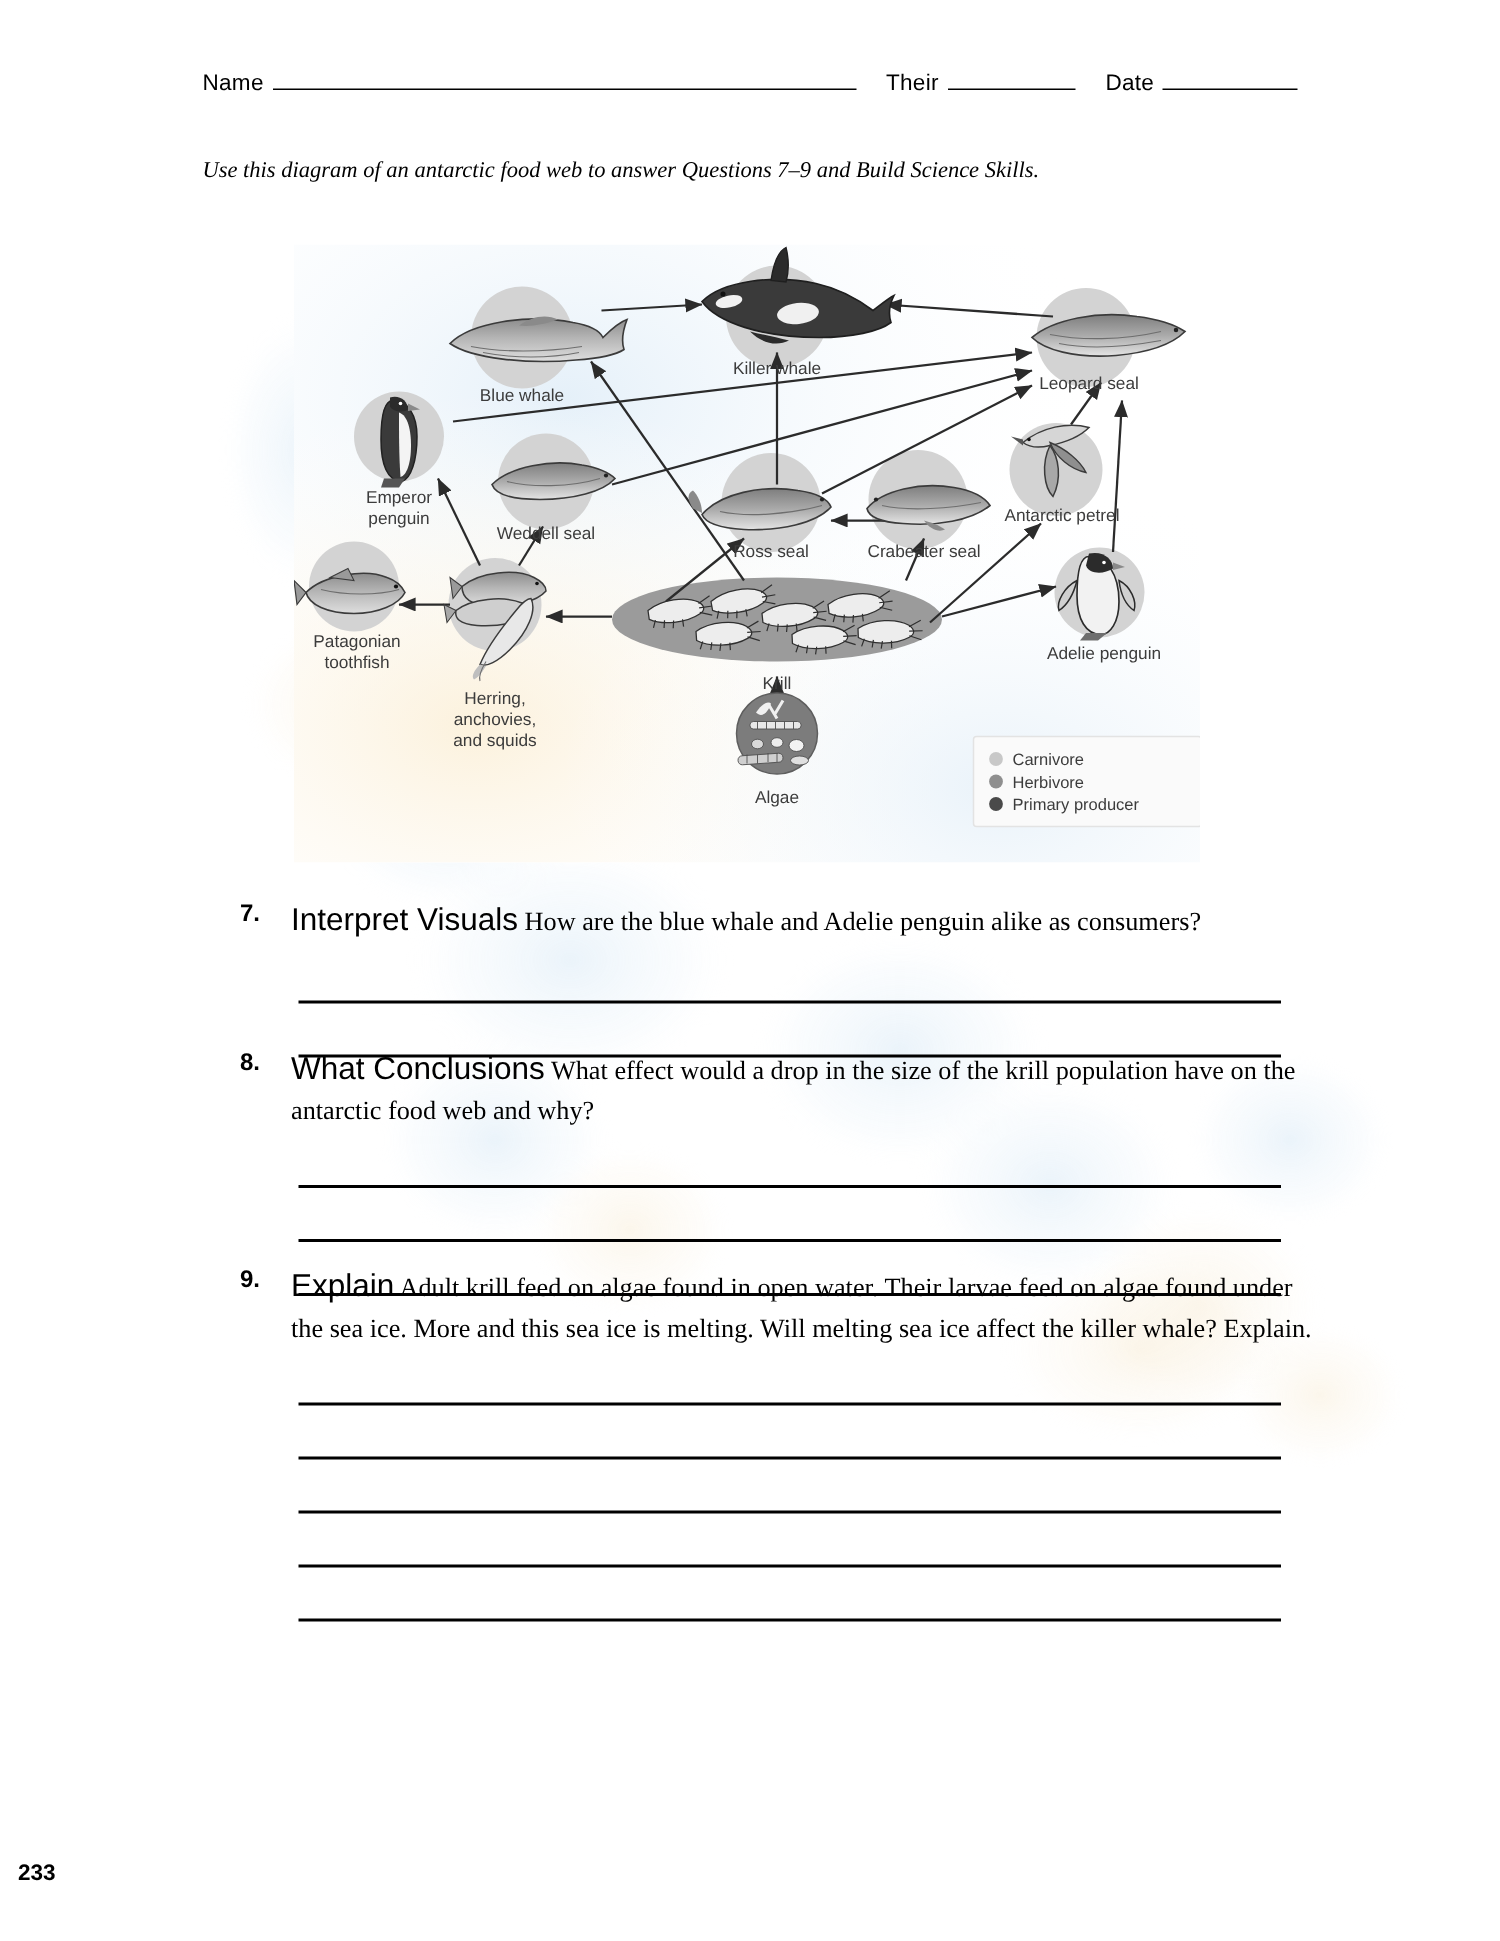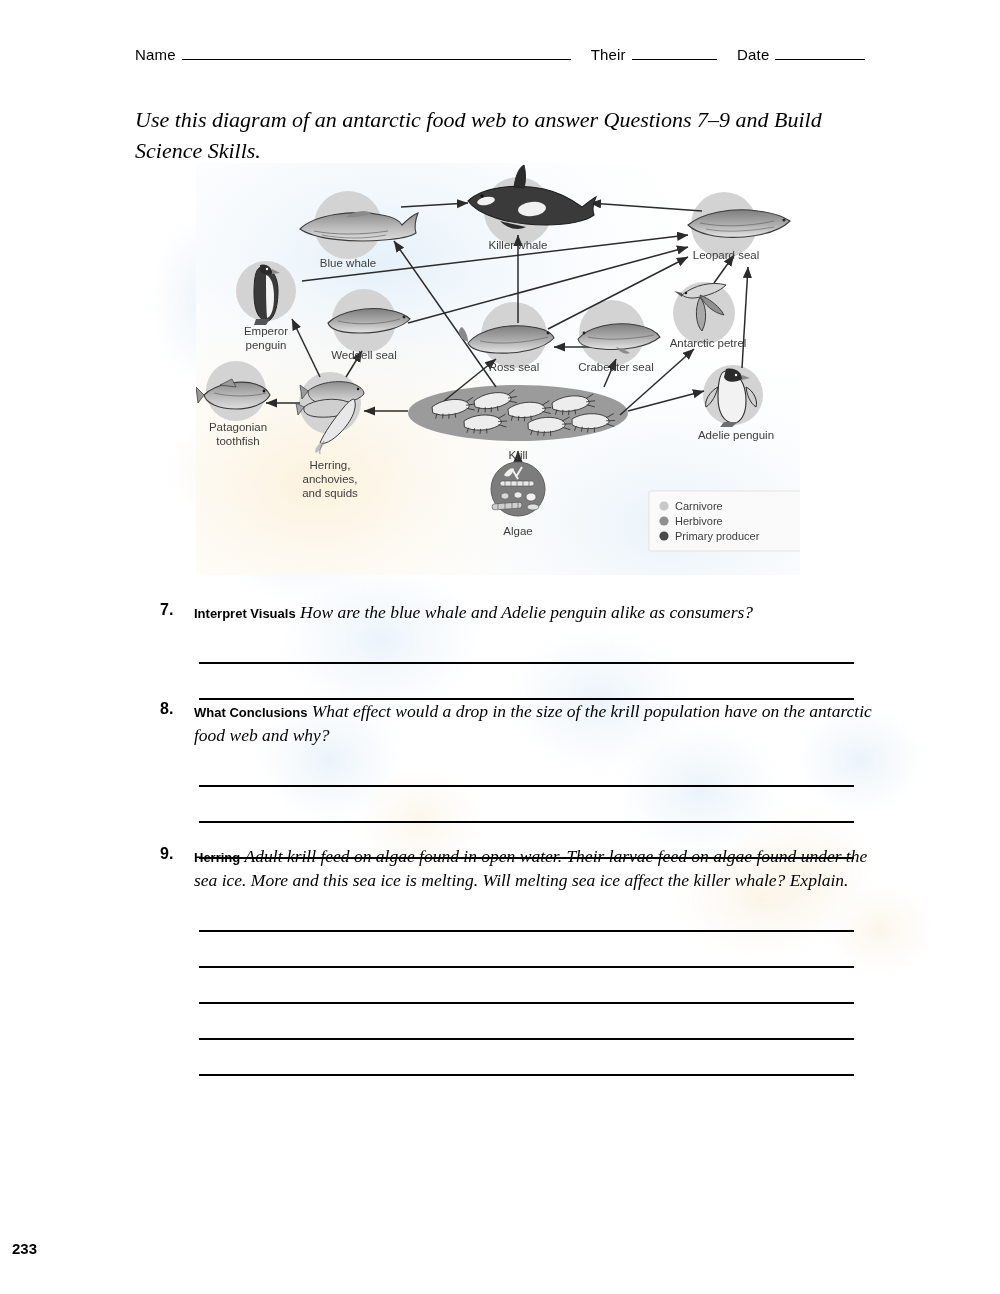--- a/index.html
+++ b/index.html
@@ -58,21 +58,21 @@
   .rule-date  { width: 92px; }
   .hdr-gap { width: 20px; }
 
   
   .instruction {
     position: absolute;
     left: 135px;
     top: 104px;
     width: 700px;
     font-style: italic;
-    font-size: 22px;
+    font-size: 15px;
     line-height: 1.42;
     z-index: 3;
   }
 
   
   .figure {
     position: absolute;
     left: 196px;
     top: 163px;
     width: 604px;
@@ -101,24 +101,24 @@
     flex: none;
     padding-top: 1px;
   }
   .q-body {
     flex: 1;
     font-size: 17.5px;
     line-height: 1.38;
   }
   .q-label {
     font-family: "Liberation Sans", sans-serif;
-    font-weight: bold;
-    font-size: 13px;
-  }
-  .q-text { font-family: "Liberation Serif", serif; font-style: italic; }
+    font-weight: normal;
+    font-size: 21px;
+  }
+  .q-text { font-family: "Liberation Serif", serif; }
 
   .answer-lines {
     margin-left: 39px;
     margin-top: 14px;
   }
   .answer-line {
     border-bottom: 2px solid #000;
     height: 34px;
     width: 655px;
   }
@@ -506,21 +506,21 @@
       <div class="answer-line"></div>
       <div class="answer-line"></div>
       <div class="answer-line"></div>
     </div>
   </div>
 
   <div class="question" style="top:844px;">
     <div class="q-head">
       <div class="q-num">9.</div>
       <div class="q-body">
-        <span class="q-label">Herring</span>
+        <span class="q-label">Explain</span>
         <span class="q-text">Adult krill feed on algae found in open water. Their larvae feed on algae found under the sea ice. More and this sea ice is melting. Will melting sea ice affect the killer whale? Explain.</span>
       </div>
     </div>
     <div class="answer-lines">
       <div class="answer-line"></div>
       <div class="answer-line"></div>
       <div class="answer-line"></div>
       <div class="answer-line"></div>
       <div class="answer-line"></div>
     </div>

